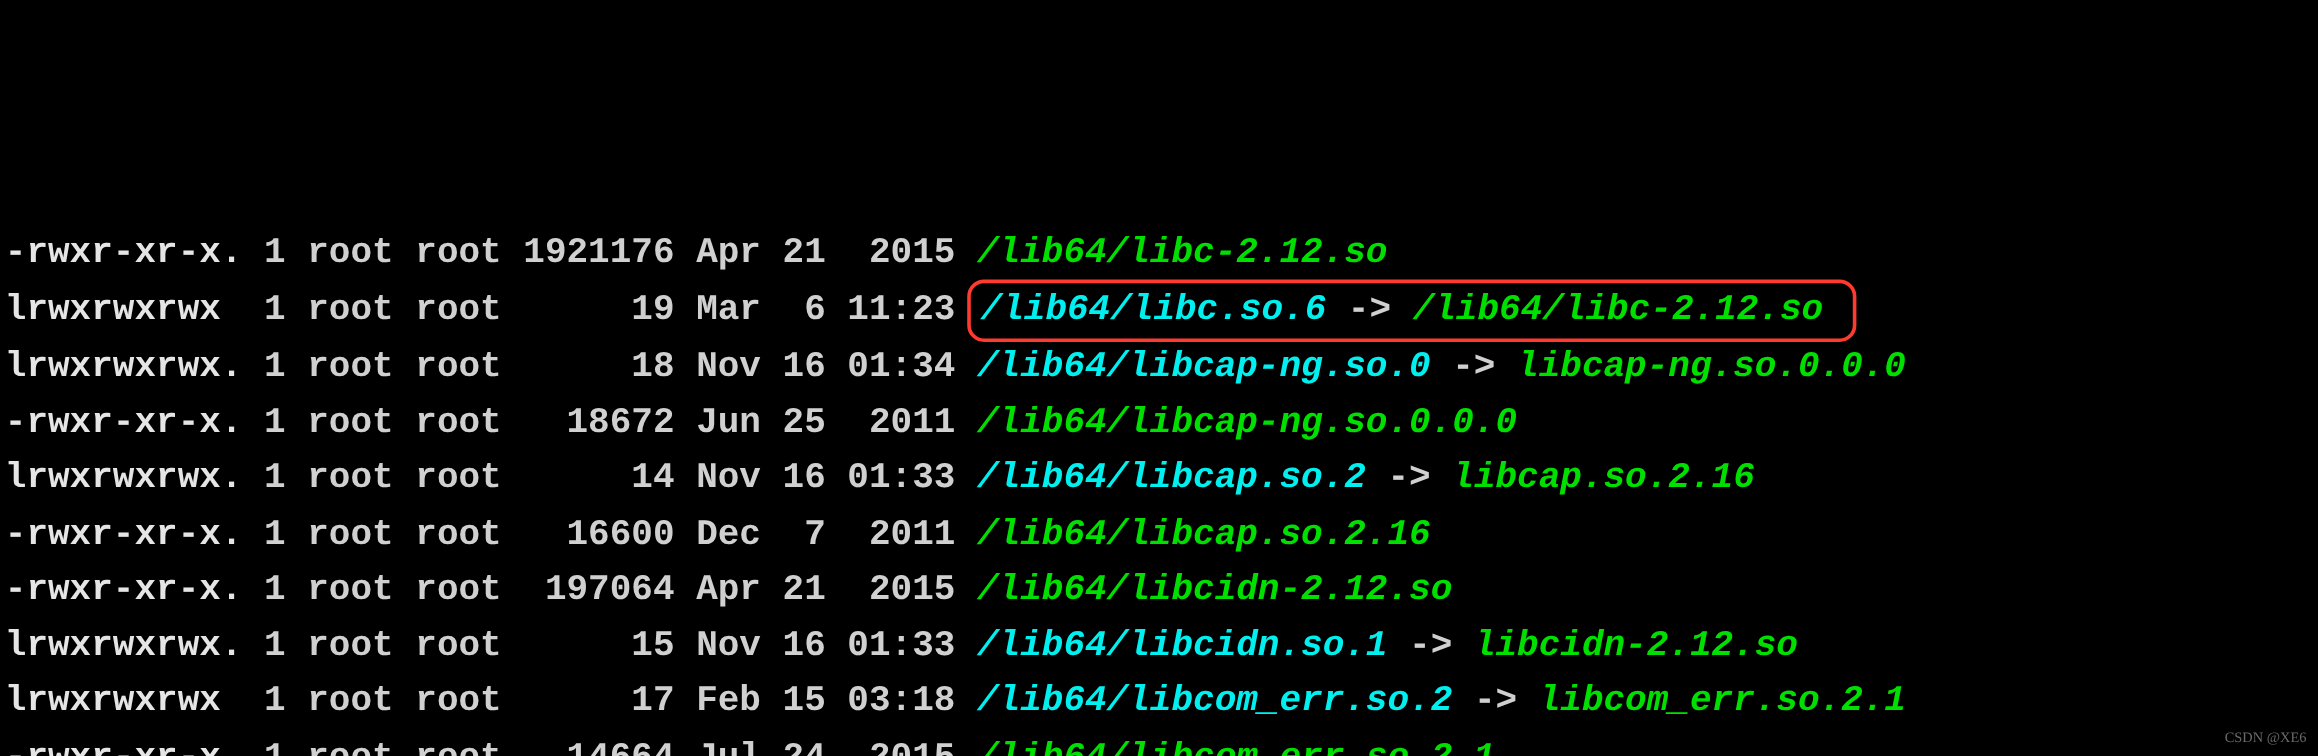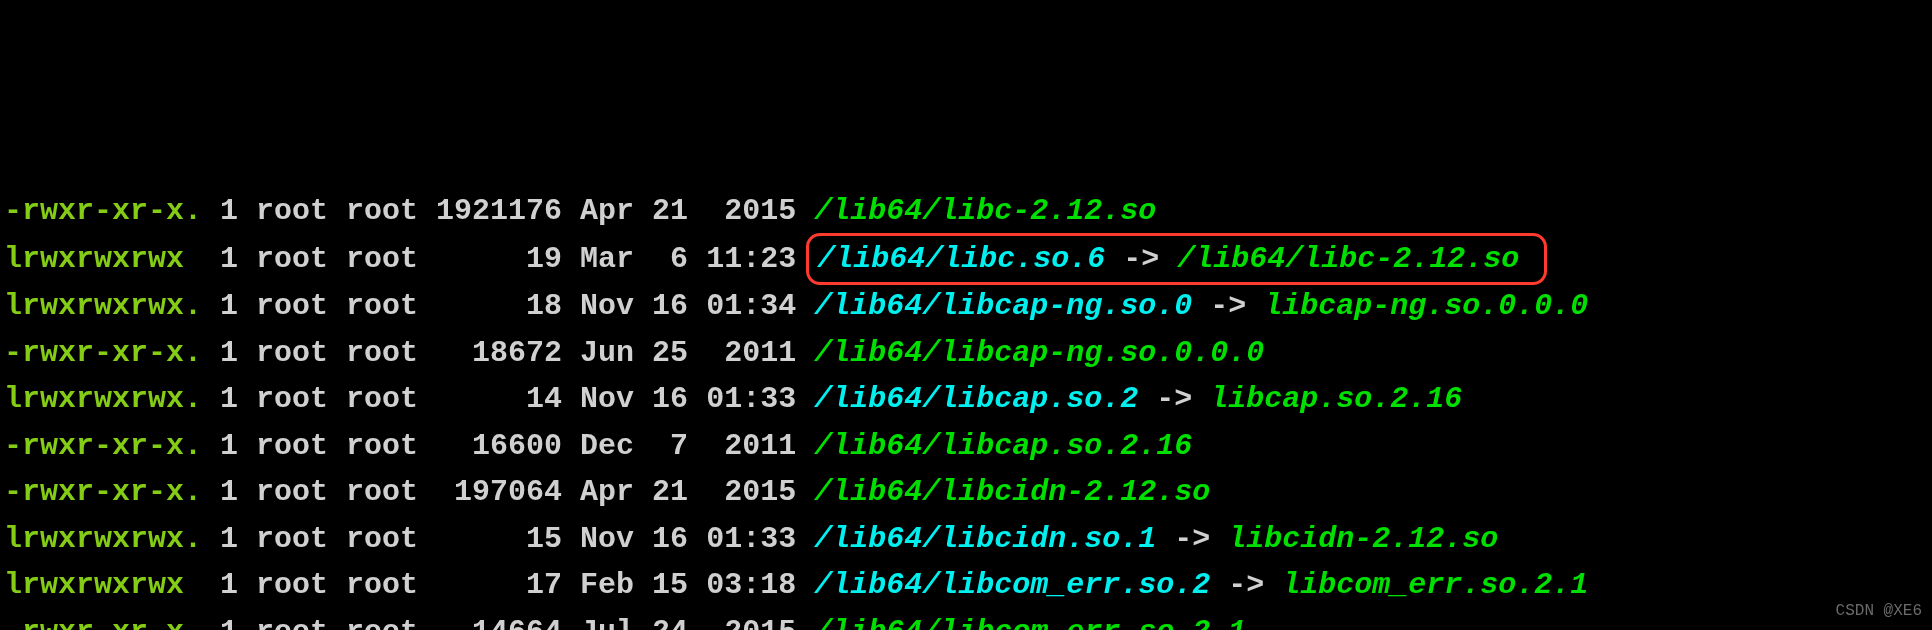--- a/index.html
+++ b/index.html
@@ -13,42 +13,42 @@
       font-size: 30px;
       font-weight: bold;
       line-height: 1.55;
       padding: 2px 4px;
       white-space: pre;
       color: #d0d0d0;
     }
     .row {
       display: block;
     }
-    .perm { color: #84cc16; }
+    .perm { color: #e5e5e5; }
     .meta { color: #d0d0d0; margin-top: 12px; }
     .symlink-path { color: #00f0f0; font-style: italic; font-weight: bold; }
     .file-path { color: #00e000; font-style: italic; font-weight: bold; }
     .target { color: #00e000; font-style: italic; font-weight: bold; }
     .arrow { color: #d0d0d0; font-style: normal; font-weight: bold; }
     .highlight-box {
       border: 3px solid #ff3a2f;
       border-radius: 14px;
       padding: 0px 25px 0px 8px;
       display: inline-block;
       margin-left: -8px;
       margin-top: -2px;
       margin-bottom: -2px;
     }
     .watermark {
       position: fixed;
       bottom: 6px;
       right: 10px;
-      font-size: 16px;
+      font-size: 12px;
       color: #6a6a6a;
-      font-family: Liberation Mono, monospace;
+      font-family: Liberation Serif, serif;
       font-weight: normal;
       margin-left: 28px;
     }
   </style>
 </head>
 <body>
 
 
 
 <div id="listing"><div class="row"><span class="perm">-rwxr-xr-x.</span><span class="meta"> 1 root root 1921176 Apr 21  2015 </span><span class="file-path">/lib64/libc-2.12.so</span></div><div class="row"><span class="perm">lrwxrwxrwx </span><span class="meta"> 1 root root      19 Mar  6 11:23 </span><span class="highlight-box"><span class="symlink-path">/lib64/libc.so.6</span><span class="arrow"> -&gt; </span><span class="target">/lib64/libc-2.12.so</span></span></div><div class="row"><span class="perm">lrwxrwxrwx.</span><span class="meta"> 1 root root      18 Nov 16 01:34 </span><span class="symlink-path">/lib64/libcap-ng.so.0</span><span class="arrow"> -&gt; </span><span class="target">libcap-ng.so.0.0.0</span></div><div class="row"><span class="perm">-rwxr-xr-x.</span><span class="meta"> 1 root root   18672 Jun 25  2011 </span><span class="file-path">/lib64/libcap-ng.so.0.0.0</span></div><div class="row"><span class="perm">lrwxrwxrwx.</span><span class="meta"> 1 root root      14 Nov 16 01:33 </span><span class="symlink-path">/lib64/libcap.so.2</span><span class="arrow"> -&gt; </span><span class="target">libcap.so.2.16</span></div><div class="row"><span class="perm">-rwxr-xr-x.</span><span class="meta"> 1 root root   16600 Dec  7  2011 </span><span class="file-path">/lib64/libcap.so.2.16</span></div><div class="row"><span class="perm">-rwxr-xr-x.</span><span class="meta"> 1 root root  197064 Apr 21  2015 </span><span class="file-path">/lib64/libcidn-2.12.so</span></div><div class="row"><span class="perm">lrwxrwxrwx.</span><span class="meta"> 1 root root      15 Nov 16 01:33 </span><span class="symlink-path">/lib64/libcidn.so.1</span><span class="arrow"> -&gt; </span><span class="target">libcidn-2.12.so</span></div><div class="row"><span class="perm">lrwxrwxrwx </span><span class="meta"> 1 root root      17 Feb 15 03:18 </span><span class="symlink-path">/lib64/libcom_err.so.2</span><span class="arrow"> -&gt; </span><span class="target">libcom_err.so.2.1</span></div><div class="row"><span class="perm">-rwxr-xr-x </span><span class="meta"> 1 root root   14664 Jul 24  2015 </span><span class="file-path">/lib64/libcom_err.so.2.1</span></div></div>

